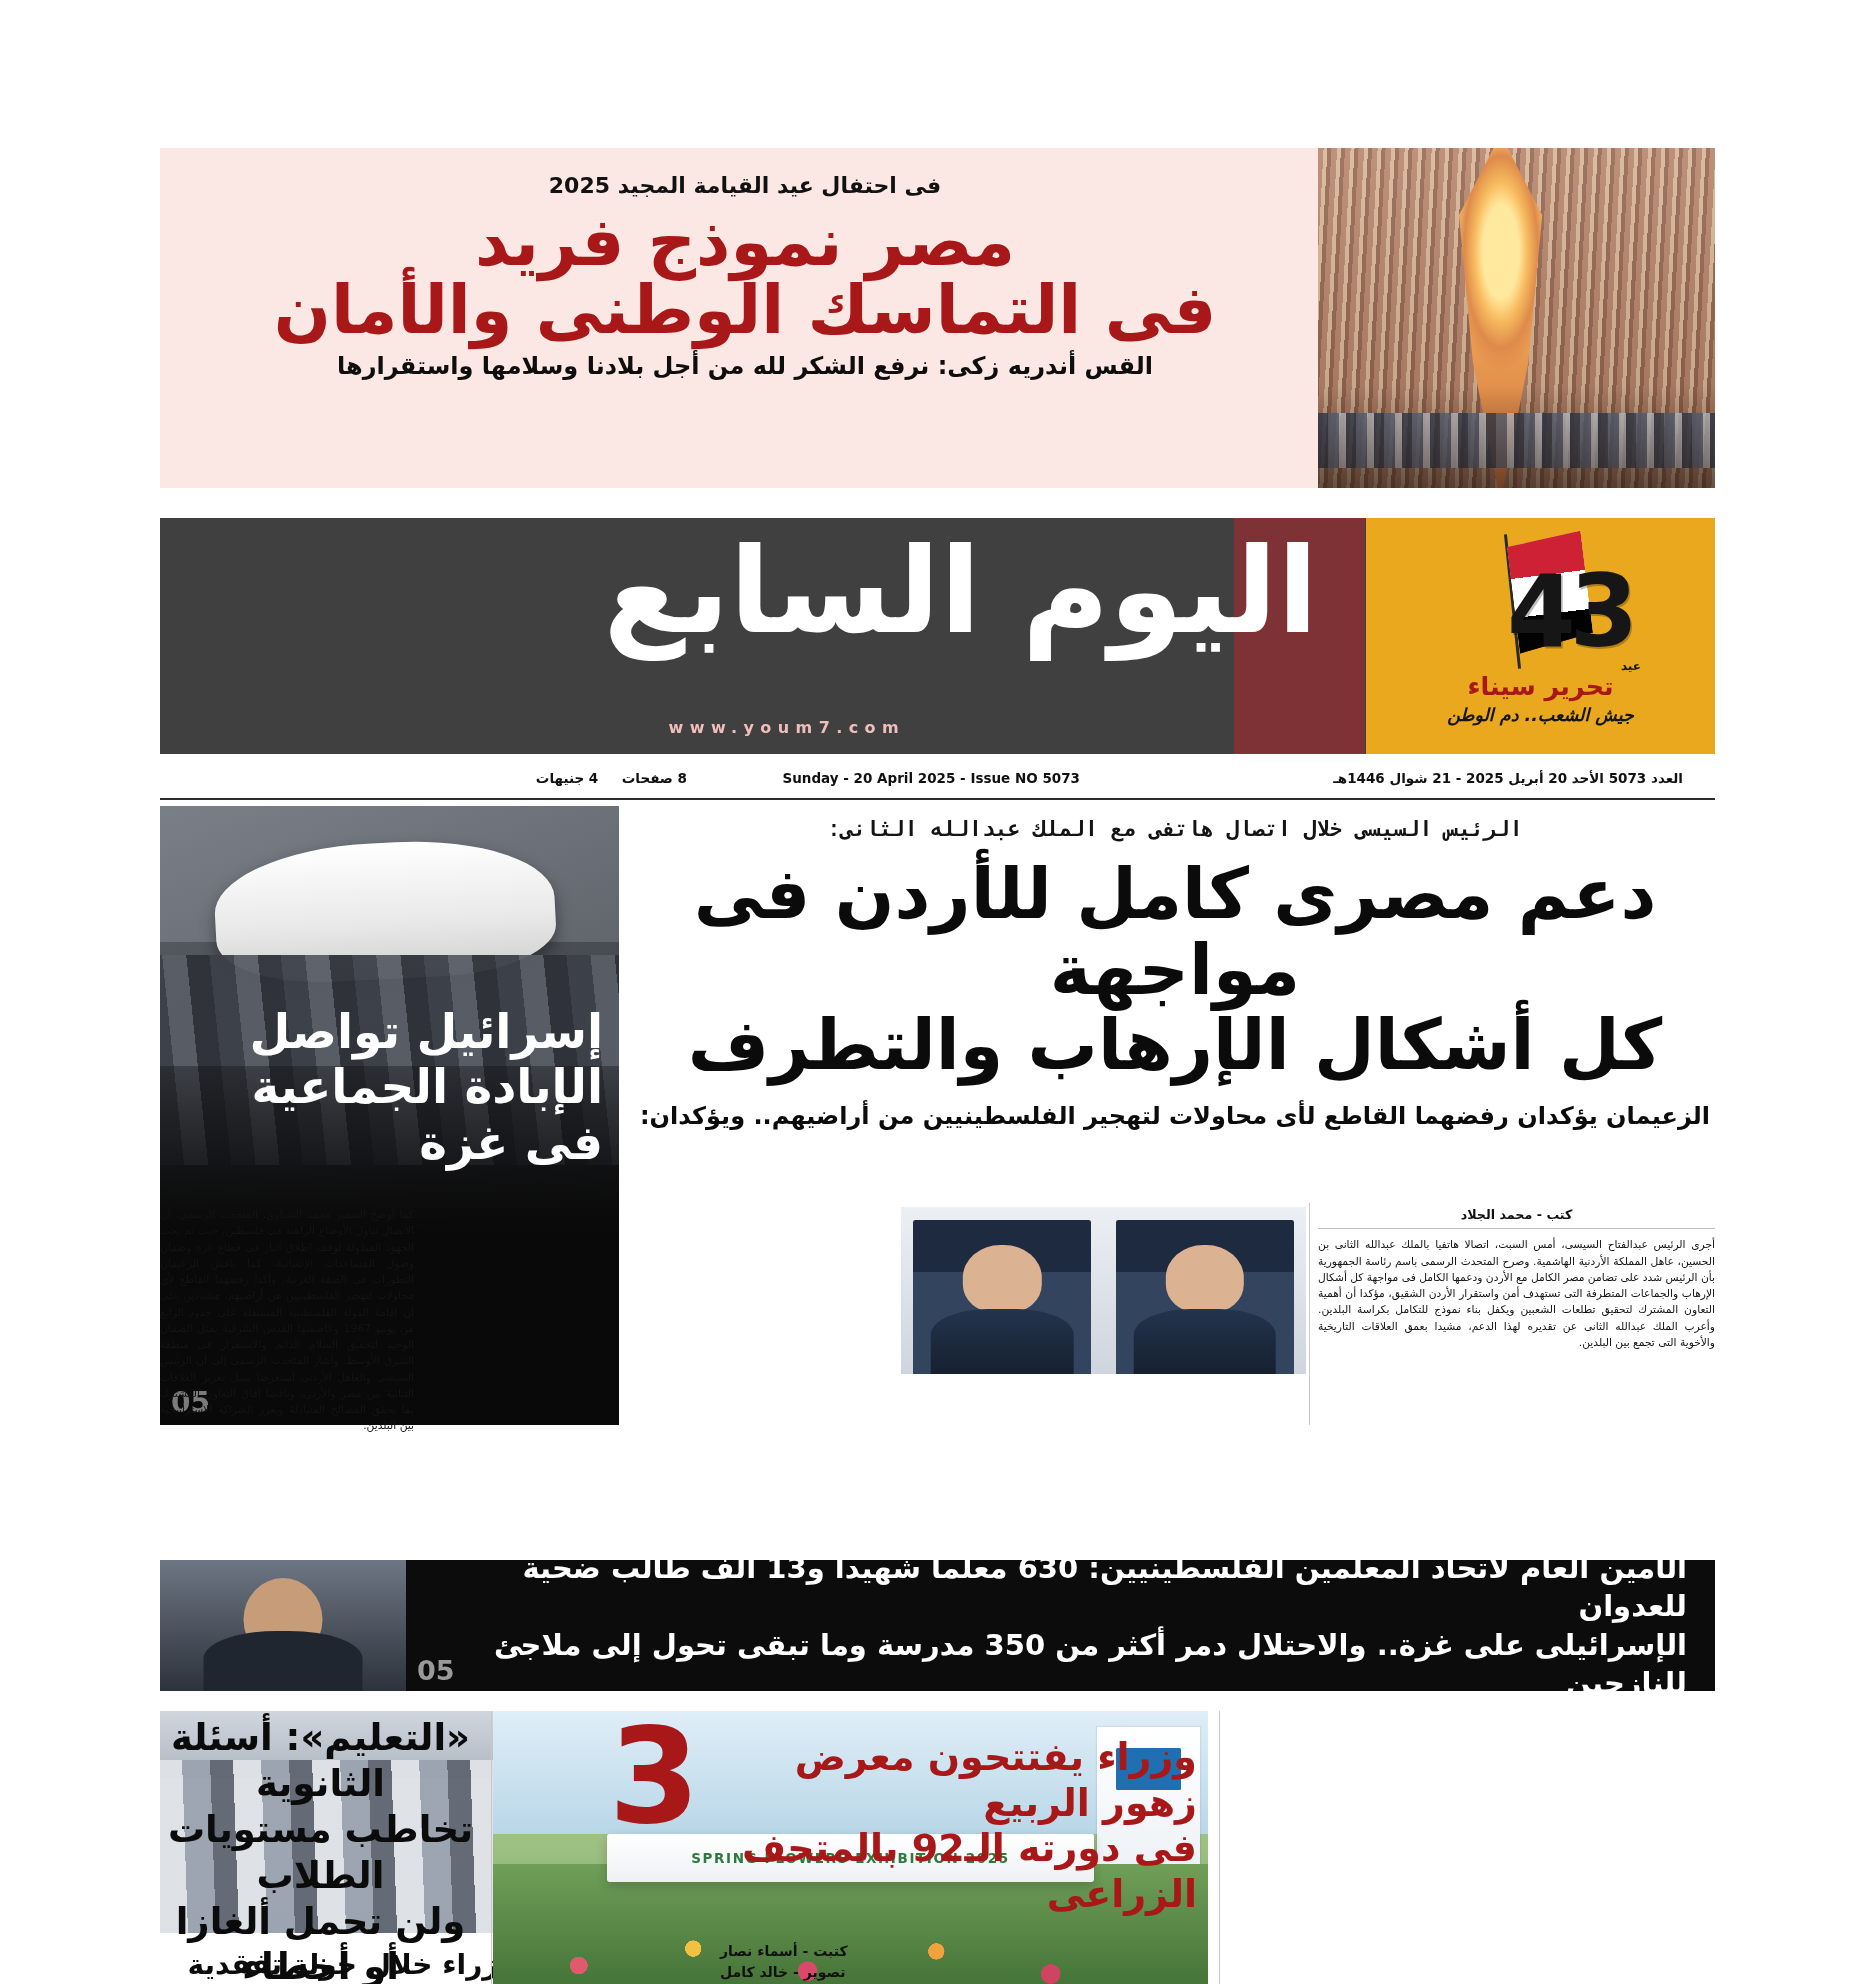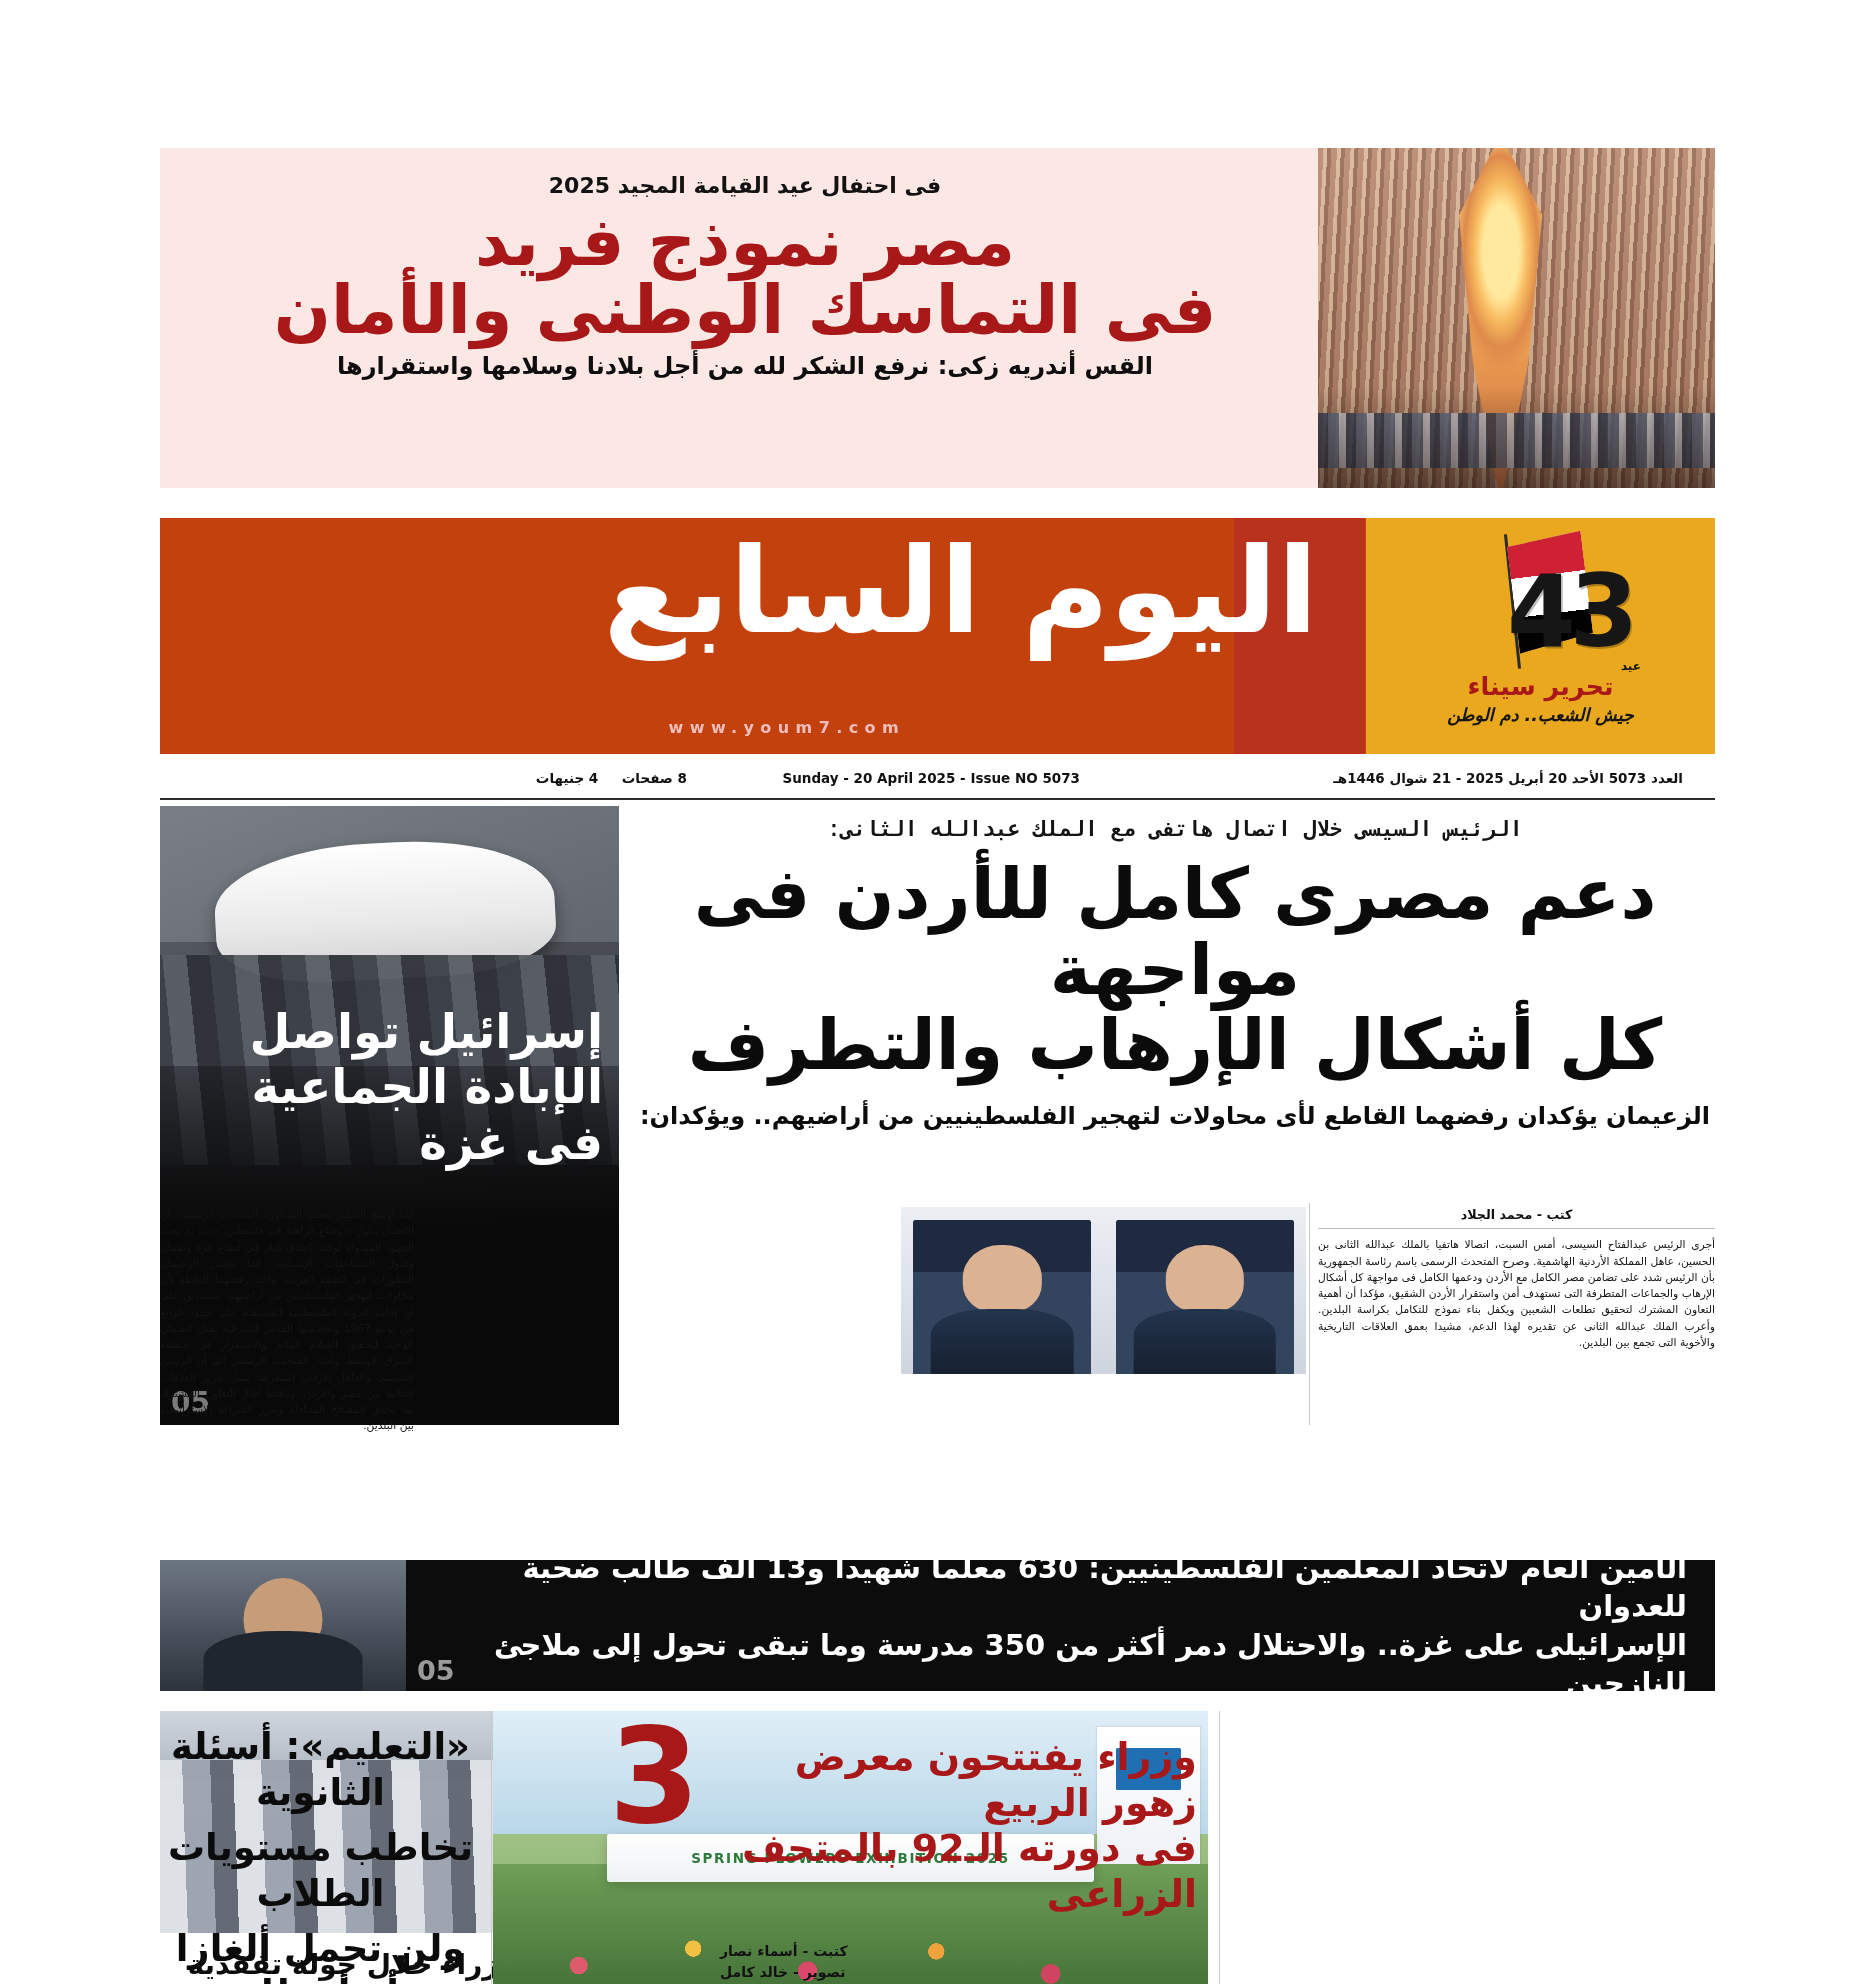--- a/index.html
+++ b/index.html
@@ -89,21 +89,21 @@
   .mast-logo-l1 {
     position:absolute; right:0; left:0; top: 153px; text-align:center;
     color:#a81818; font-weight:900; font-size:25.4px; letter-spacing: 0.8px;
   }
   .mast-logo-l2 {
     position:absolute; right:0; left:0; top: 187px; text-align:center;
     color:#161616; font-weight:900; font-size:17.5px; letter-spacing: 0.4px; font-style: italic;
   }
   .mast-main {
     position:absolute; right: 349px; left: 0; top: 0; height: 236px;
-    background: #c2410c; overflow:hidden;
+    background: #404040; overflow:hidden;
   }
   .mast-main::before{
     content:""; position:absolute; right: 1.2px; top: 0; width: 131px; height: 100%;
     background: #b1262c; opacity:.55;
   }
   .mast-title {
     position:absolute; right: 48px; left: 16px; top: 13.5px;
     text-align: right; color:#fff; font-weight: 900;
     font-size: 119px; line-height: 1; letter-spacing: -5.6px;
     white-space: nowrap; direction: rtl;
@@ -314,21 +314,21 @@
   .l-mid-byline {
     margin-top: 24px; text-align: left; font-size: 14px; font-weight:800;
     color:#111; line-height:1.5; padding-left: 12px;
   }
 
   .l-right { position:absolute; right: 1235px; width: 319px; top: 0; }
   .l-right-head {
     color:#0b0b0b; font-weight:900; font-size: 37px; line-height: 1.24;
     text-align:center; letter-spacing:-1.2px; padding-top: 4px;
   }
-  .l-right-head span{ display:block;margin-top:9px; }
+  .l-right-head span{ display:block; }
 
   
   .sepline { position:absolute; background:#c9c9c9; width:1.2px; }
 </style>
 </head>
 <body>
 
 <div class="page">
 
   <div class="promo">

